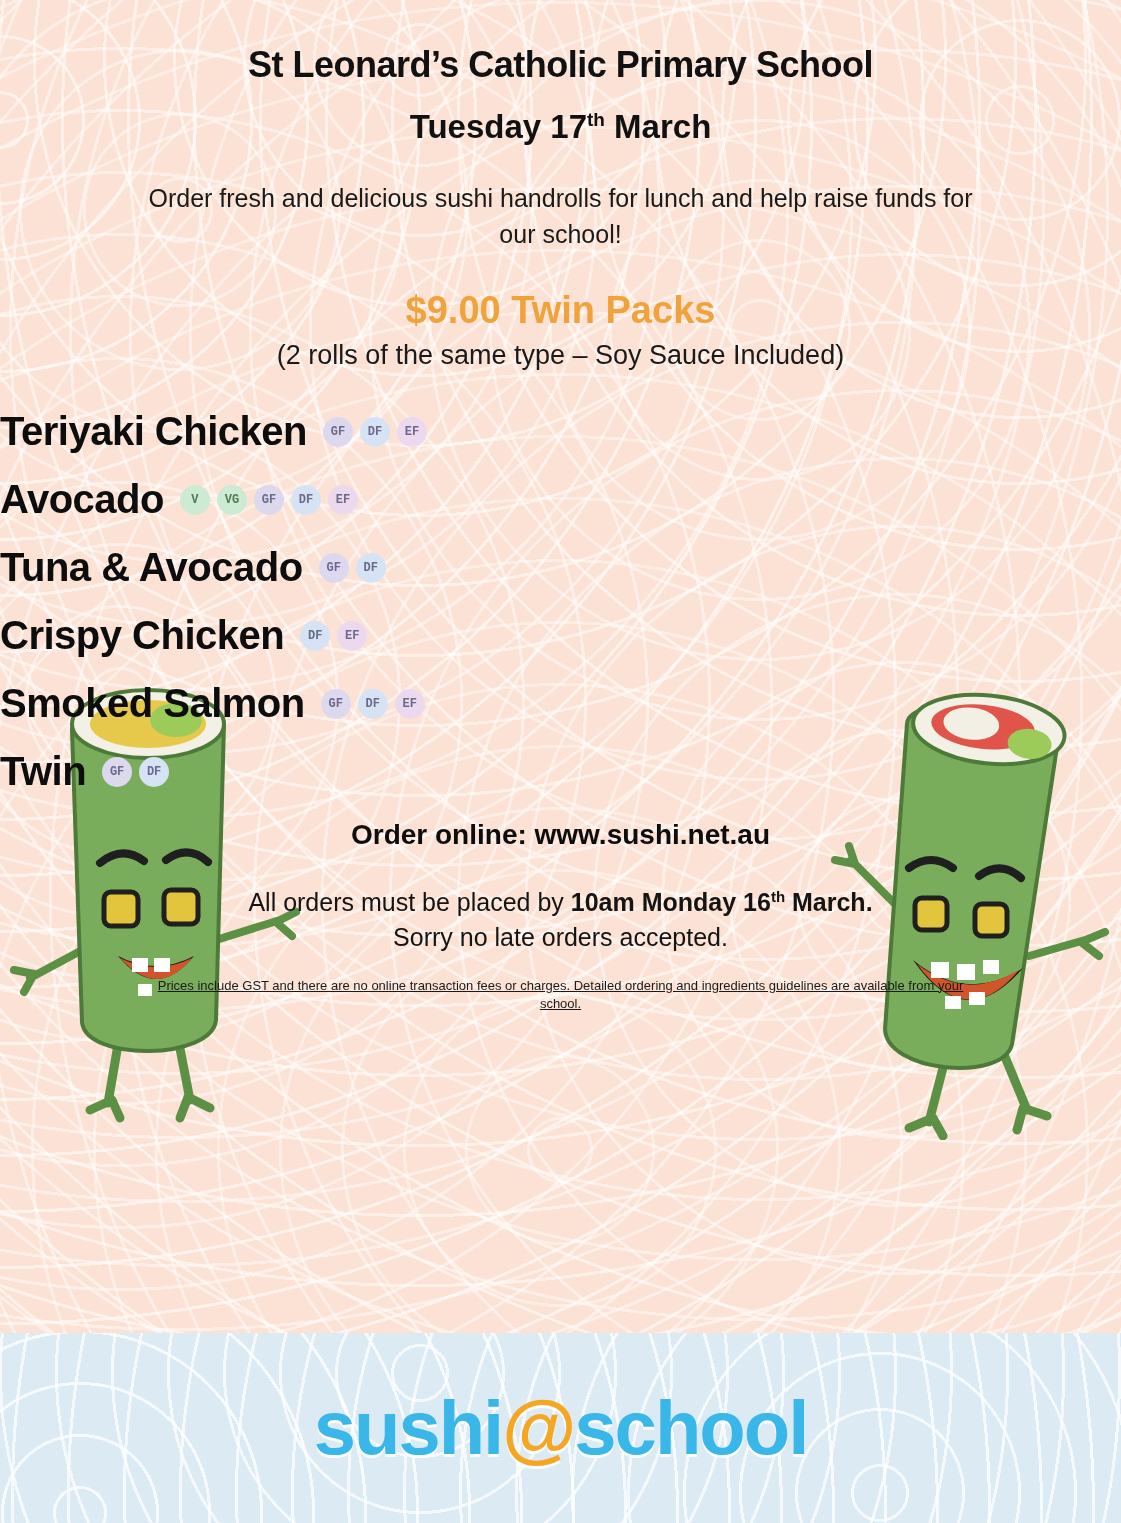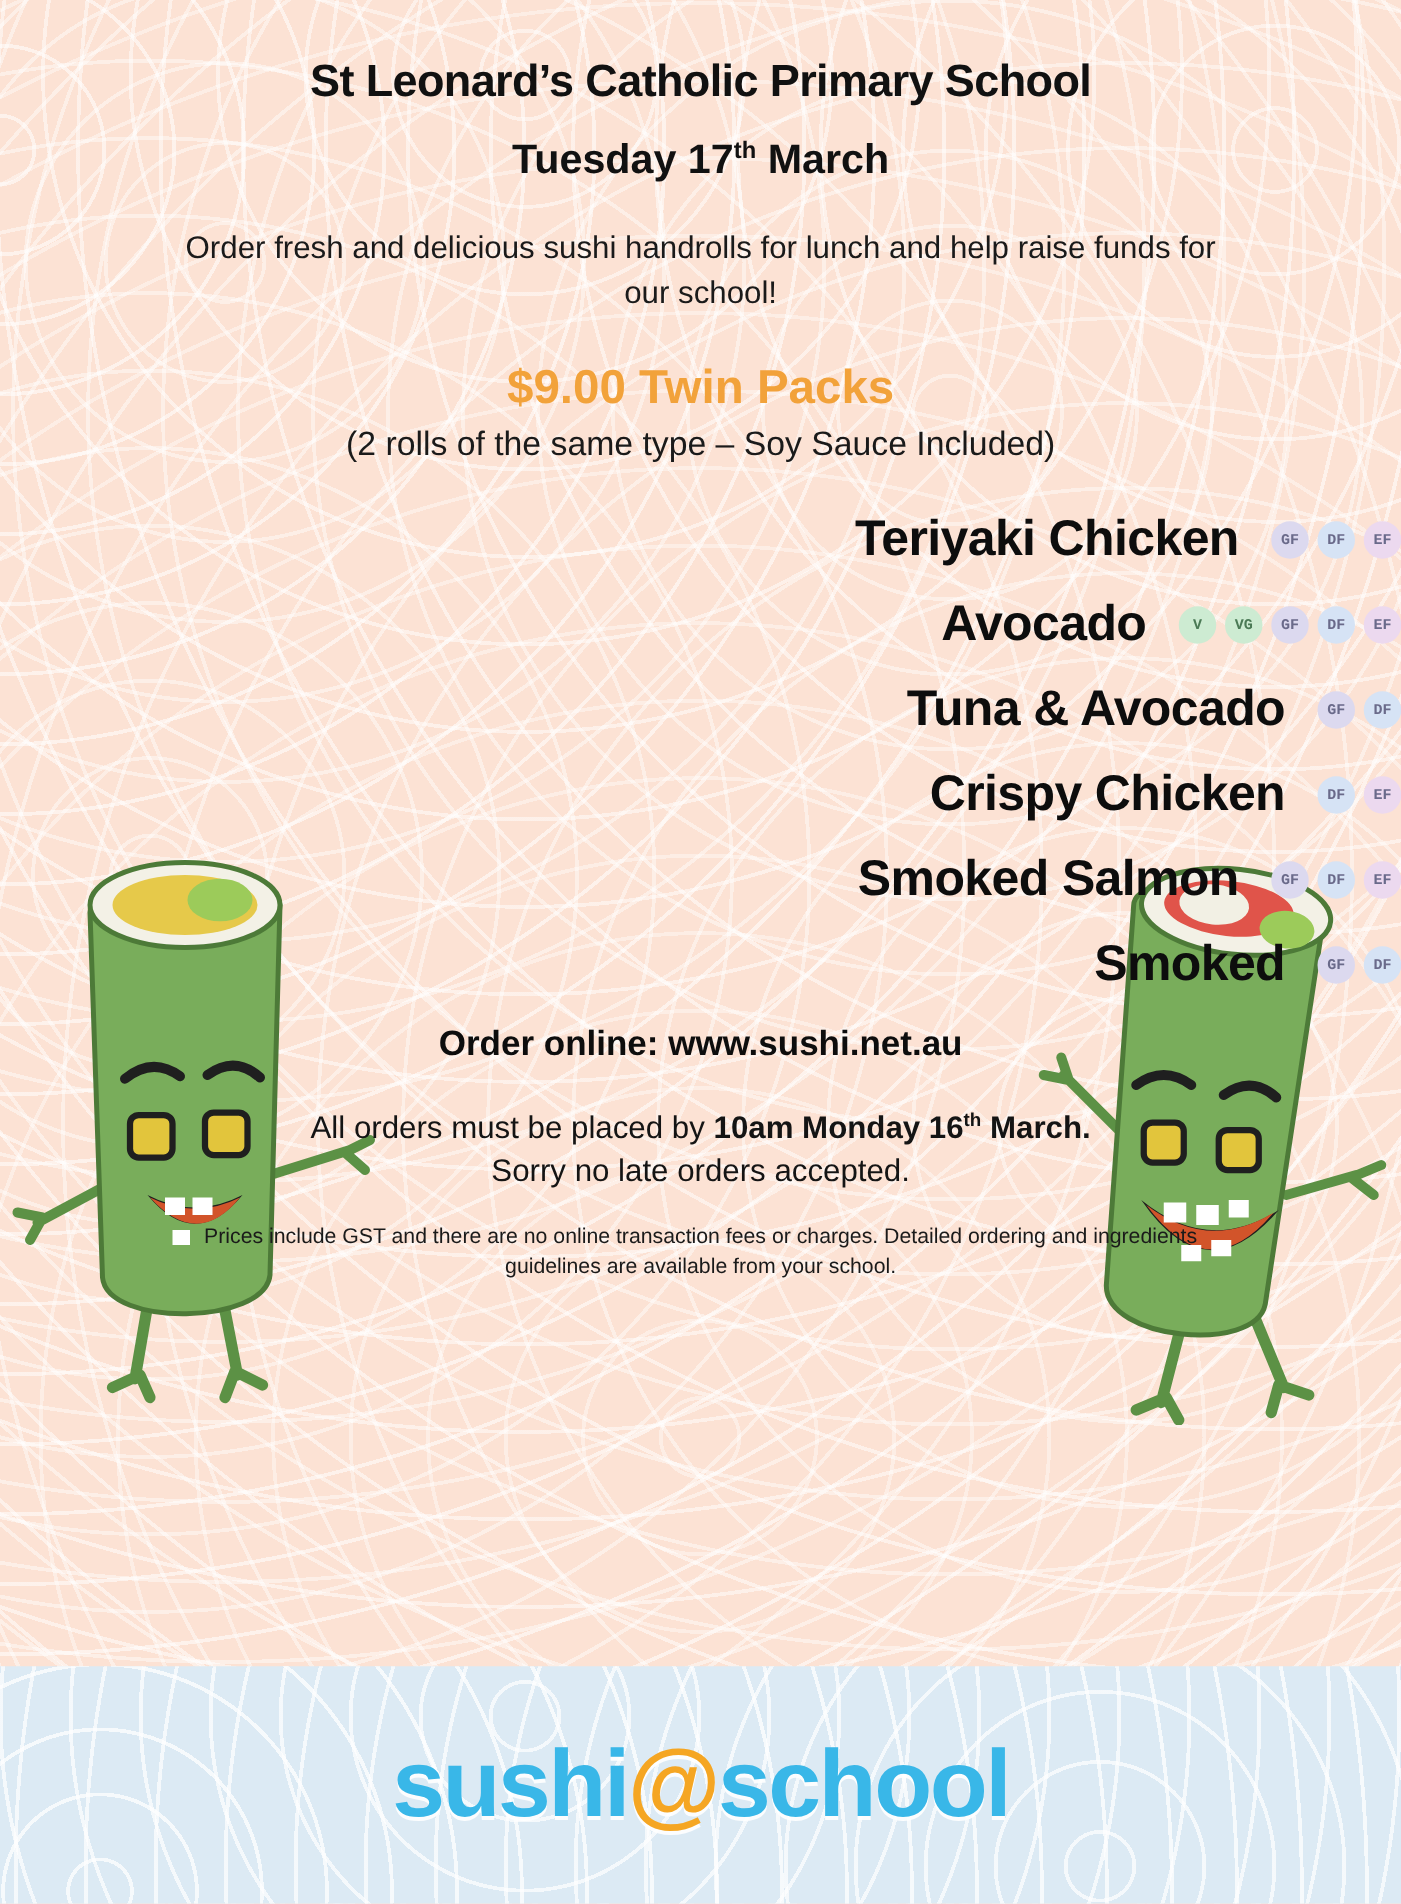--- a/index.html
+++ b/index.html
@@ -82,22 +82,22 @@
     color: #1a1a1a;
   }
   .menu {
     margin: 30px 0 0 0;
     padding: 0;
     list-style: none;
   }
   .menu-row {
     display: flex;
     align-items: center;
-    justify-content: flex-end;
-    gap: 26px;
+    justify-content: flex-start;
+    gap: 16px;
     margin-bottom: 6px;
     height: 62px;
   }
   .menu-name {
     font-size: 40px;
     font-weight: bold;
     color: #0d0d0d;
     letter-spacing: -0.5px;
   }
   .tags {
@@ -133,23 +133,24 @@
     width: 780px;
     font-size: 25px;
     line-height: 1.4;
     color: #141414;
   }
   .deadline b { font-weight: bold; }
   .deadline sup { font-size: 15px; }
   .fine-print {
     margin: 22px auto 0 auto;
     width: 830px;
-    font-size: 17px;
+    font-size: 13px;
     line-height: 1.45;
     color: #1a1a1a;
+    text-decoration: underline;
   }
   
   .footer {
     position: absolute;
     left: 0;
     right: 0;
     bottom: 0;
     height: 190px;
     background-color: #dceaf4;
     background-image:
@@ -276,21 +277,21 @@
         </li>
         <li class="menu-row">
           <span class="menu-name">Smoked Salmon</span>
           <span class="tags">
             <span class="tag tag-GF">GF</span>
             <span class="tag tag-DF">DF</span>
             <span class="tag tag-EF">EF</span>
           </span>
         </li>
         <li class="menu-row">
-          <span class="menu-name">Smoked</span>
+          <span class="menu-name">Twin</span>
           <span class="tags">
             <span class="tag tag-GF">GF</span>
             <span class="tag tag-DF">DF</span>
           </span>
         </li>
       </ul>
 
     <p class="order-online">Order online: www.sushi.net.au</p>
 
     <p class="deadline">

